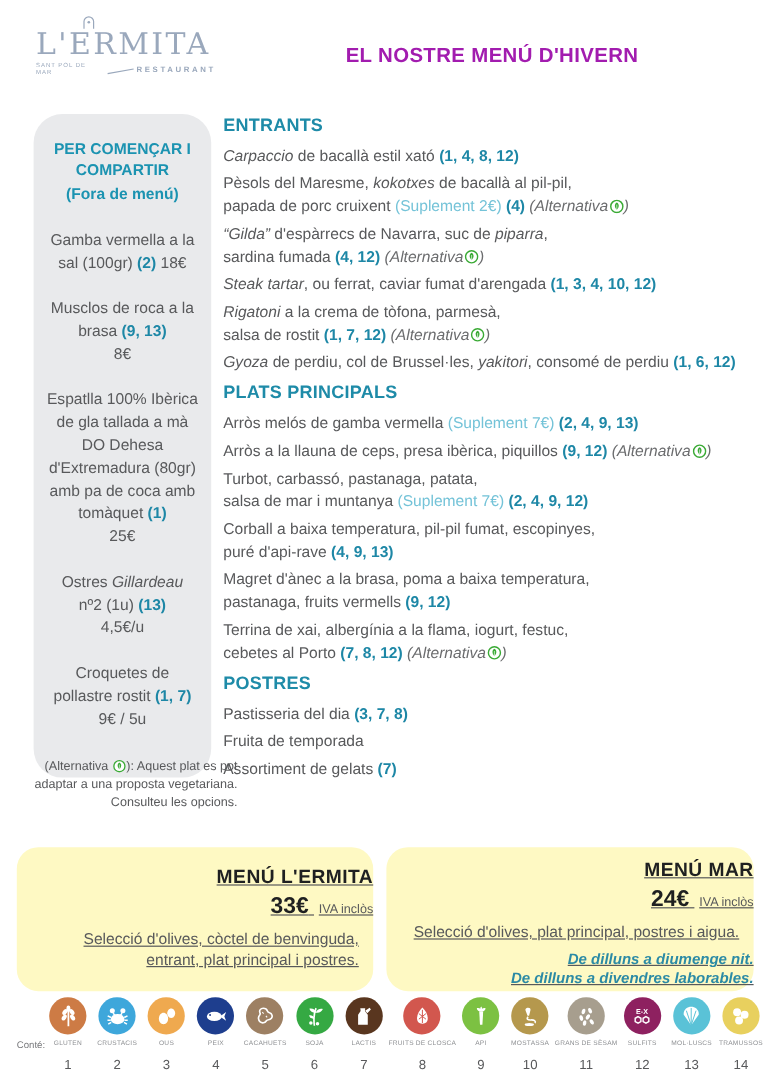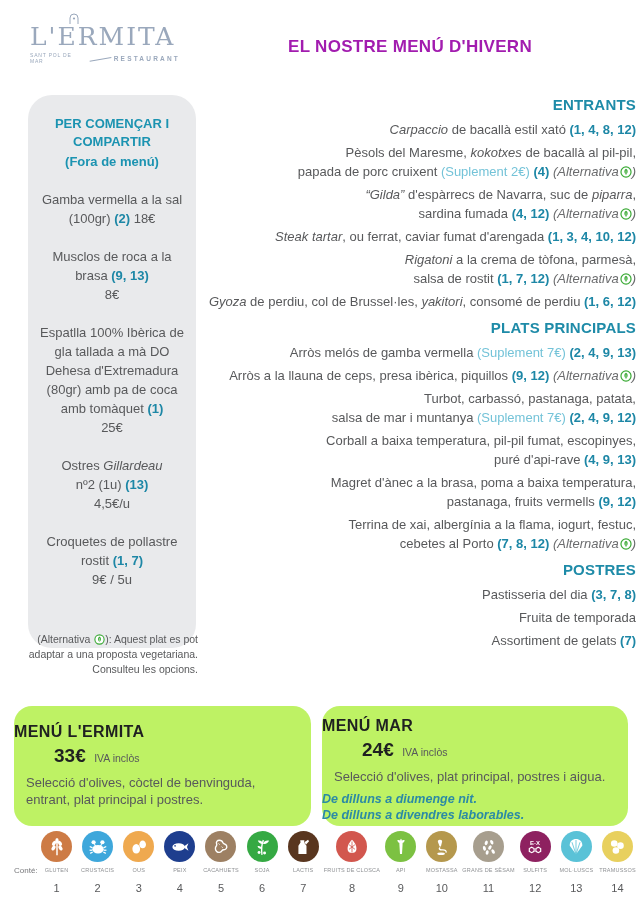--- a/index.html
+++ b/index.html
@@ -13,43 +13,43 @@
   .logo-arch{position:absolute;left:38px;top:1px;}
   .logo-text{font-family:"DejaVu Serif",serif;font-size:25px;color:#9aa8bc;letter-spacing:2px;line-height:30px;padding-top:10px;}
   .logo-sub{display:flex;align-items:center;gap:3px;color:#9aa8bc;margin-top:0;}
   .logo-loc{font-size:5px;letter-spacing:0.8px;}
   .logo-swoosh{width:22px;height:6px;border-bottom:1px solid #9aa8bc;transform:rotate(-10deg);margin-top:-4px;}
   .logo-type{font-size:6.5px;font-weight:bold;letter-spacing:2.2px;}
   
   .title{position:absolute;left:186px;top:37px;width:448px;text-align:center;
     color:#a21caf;font-size:17px;font-weight:bold;letter-spacing:0.3px;}
   
-  .sidebar{position:absolute;left:28px;top:95px;width:168px;height:553px;background:#e9eaec;
+  .sidebar{position:absolute;left:28px;top:95px;width:148px;height:553px;background:#e9eaec;
     border-radius:24px;box-sizing:border-box;padding:20px 10px;text-align:center;}
   .sidebar-title{color:#1b93b1;font-weight:bold;font-size:13px;line-height:18px;}
   .sidebar-sub{color:#1b93b1;font-weight:bold;font-size:13px;line-height:18px;margin-top:2px;}
   .sidebar-item{font-size:13px;line-height:19px;margin-top:19px;}
   
-  .main{position:absolute;left:186px;top:96px;width:450px;text-align:right;}
+  .main{position:absolute;left:186px;top:96px;width:450px;text-align:left;}
   .section + .section{margin-top:8px;}
   .section h2{color:#1e8ba8;font-size:15px;font-weight:bold;margin:0 0 7px;letter-spacing:0.2px;}
   .dish{font-size:13px;line-height:19px;margin-bottom:4px;}
   
   .seg-p{}
   .seg-i{font-style:italic;}
   .seg-n{color:#1d87a6;font-weight:bold;}
   .seg-s{color:#74c3d8;}
   .seg-a{font-style:italic;color:#6b6c6e;}
   .veg{width:12px;height:12px;vertical-align:-2px;margin-left:1px;}
   
   .footnote{position:absolute;left:16px;top:632px;width:182px;font-size:10.5px;line-height:15px;text-align:right;}
   .footnote .veg{width:11px;height:11px;}
   
-  .menu-box{position:absolute;top:706px;height:120px;background:#bef264;border-radius:18px;
-    box-sizing:border-box;text-align:left;color:#58595b;}
+  .menu-box{position:absolute;top:706px;height:120px;background:#fef9c3;border-radius:18px;
+    box-sizing:border-box;text-align:right;color:#58595b;text-decoration:underline;}
   .menu-box.left{left:14px;width:297px;padding-top:17px;}
   .menu-box.right{left:322px;width:306px;padding-top:11px;}
   .menu-title{color:#1f2021;font-size:16px;font-weight:bold;letter-spacing:0.4px;}
   .menu-price-row{margin-top:4px;padding-left:40px;}
   .menu-price{color:#1f2021;font-size:19px;font-weight:bold;}
   .menu-tax{font-size:10.5px;margin-left:4px;}
   .menu-desc{font-size:13px;line-height:17px;margin-top:7px;padding:0 12px;}
   .menu-schedule{color:#2b8aa5;font-weight:bold;font-style:italic;font-size:12.5px;line-height:16px;margin-top:6px;}
   .menu-schedule:empty{display:none;}
   

